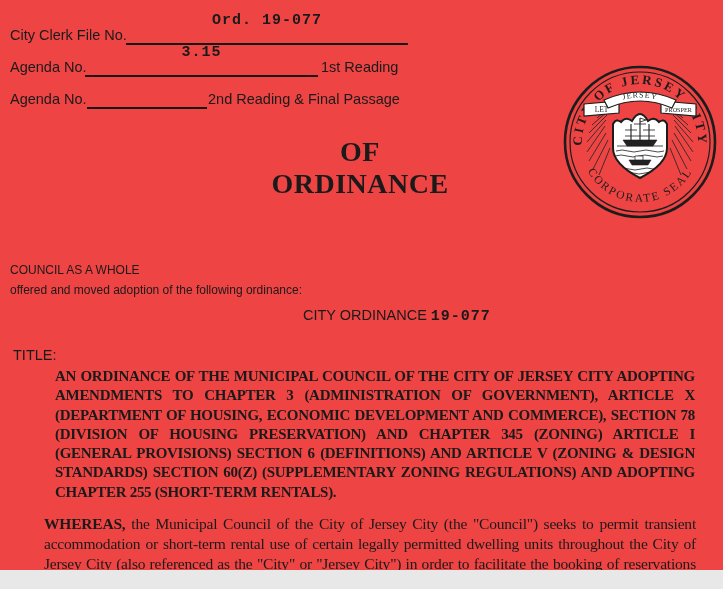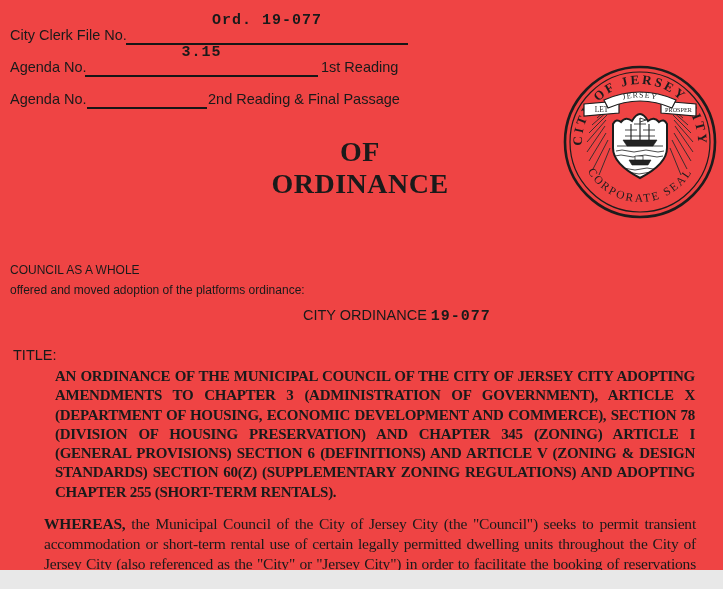--- a/index.html
+++ b/index.html
@@ -103,21 +103,21 @@
     </svg>
   </div>
 
   <div class="abs masthead" style="left:160px; top:136px; width:400px;">
     <div>OF</div>
     <div>ORDINANCE</div>
   </div>
 
   <div class="abs mover" style="left:10px; top:260px;">
     <div>COUNCIL AS A WHOLE</div>
-    <div>offered and moved adoption of the platforms ordinance:</div>
+    <div>offered and moved adoption of the following ordinance:</div>
   </div>
 
   <div class="abs cityord" style="left:303px; top:307px;">
     <span class="lbl">CITY ORDINANCE</span>
     <span class="num">19-077</span>
   </div>
 
   <span class="abs lbl" style="left:13px; top:347px;">TITLE:</span>
   <div class="abs title-body" style="left:55px; top:367px; width:640px;">AN ORDINANCE OF THE MUNICIPAL COUNCIL OF THE CITY OF JERSEY CITY ADOPTING AMENDMENTS TO CHAPTER 3 (ADMINISTRATION OF GOVERNMENT), ARTICLE X (DEPARTMENT OF HOUSING, ECONOMIC DEVELOPMENT AND COMMERCE), SECTION 78 (DIVISION OF HOUSING PRESERVATION) AND CHAPTER 345 (ZONING) ARTICLE I (GENERAL PROVISIONS) SECTION 6 (DEFINITIONS) AND ARTICLE V (ZONING &amp; DESIGN STANDARDS) SECTION 60(Z) (SUPPLEMENTARY ZONING REGULATIONS) AND ADOPTING CHAPTER 255 (SHORT-TERM RENTALS).</div>
 

